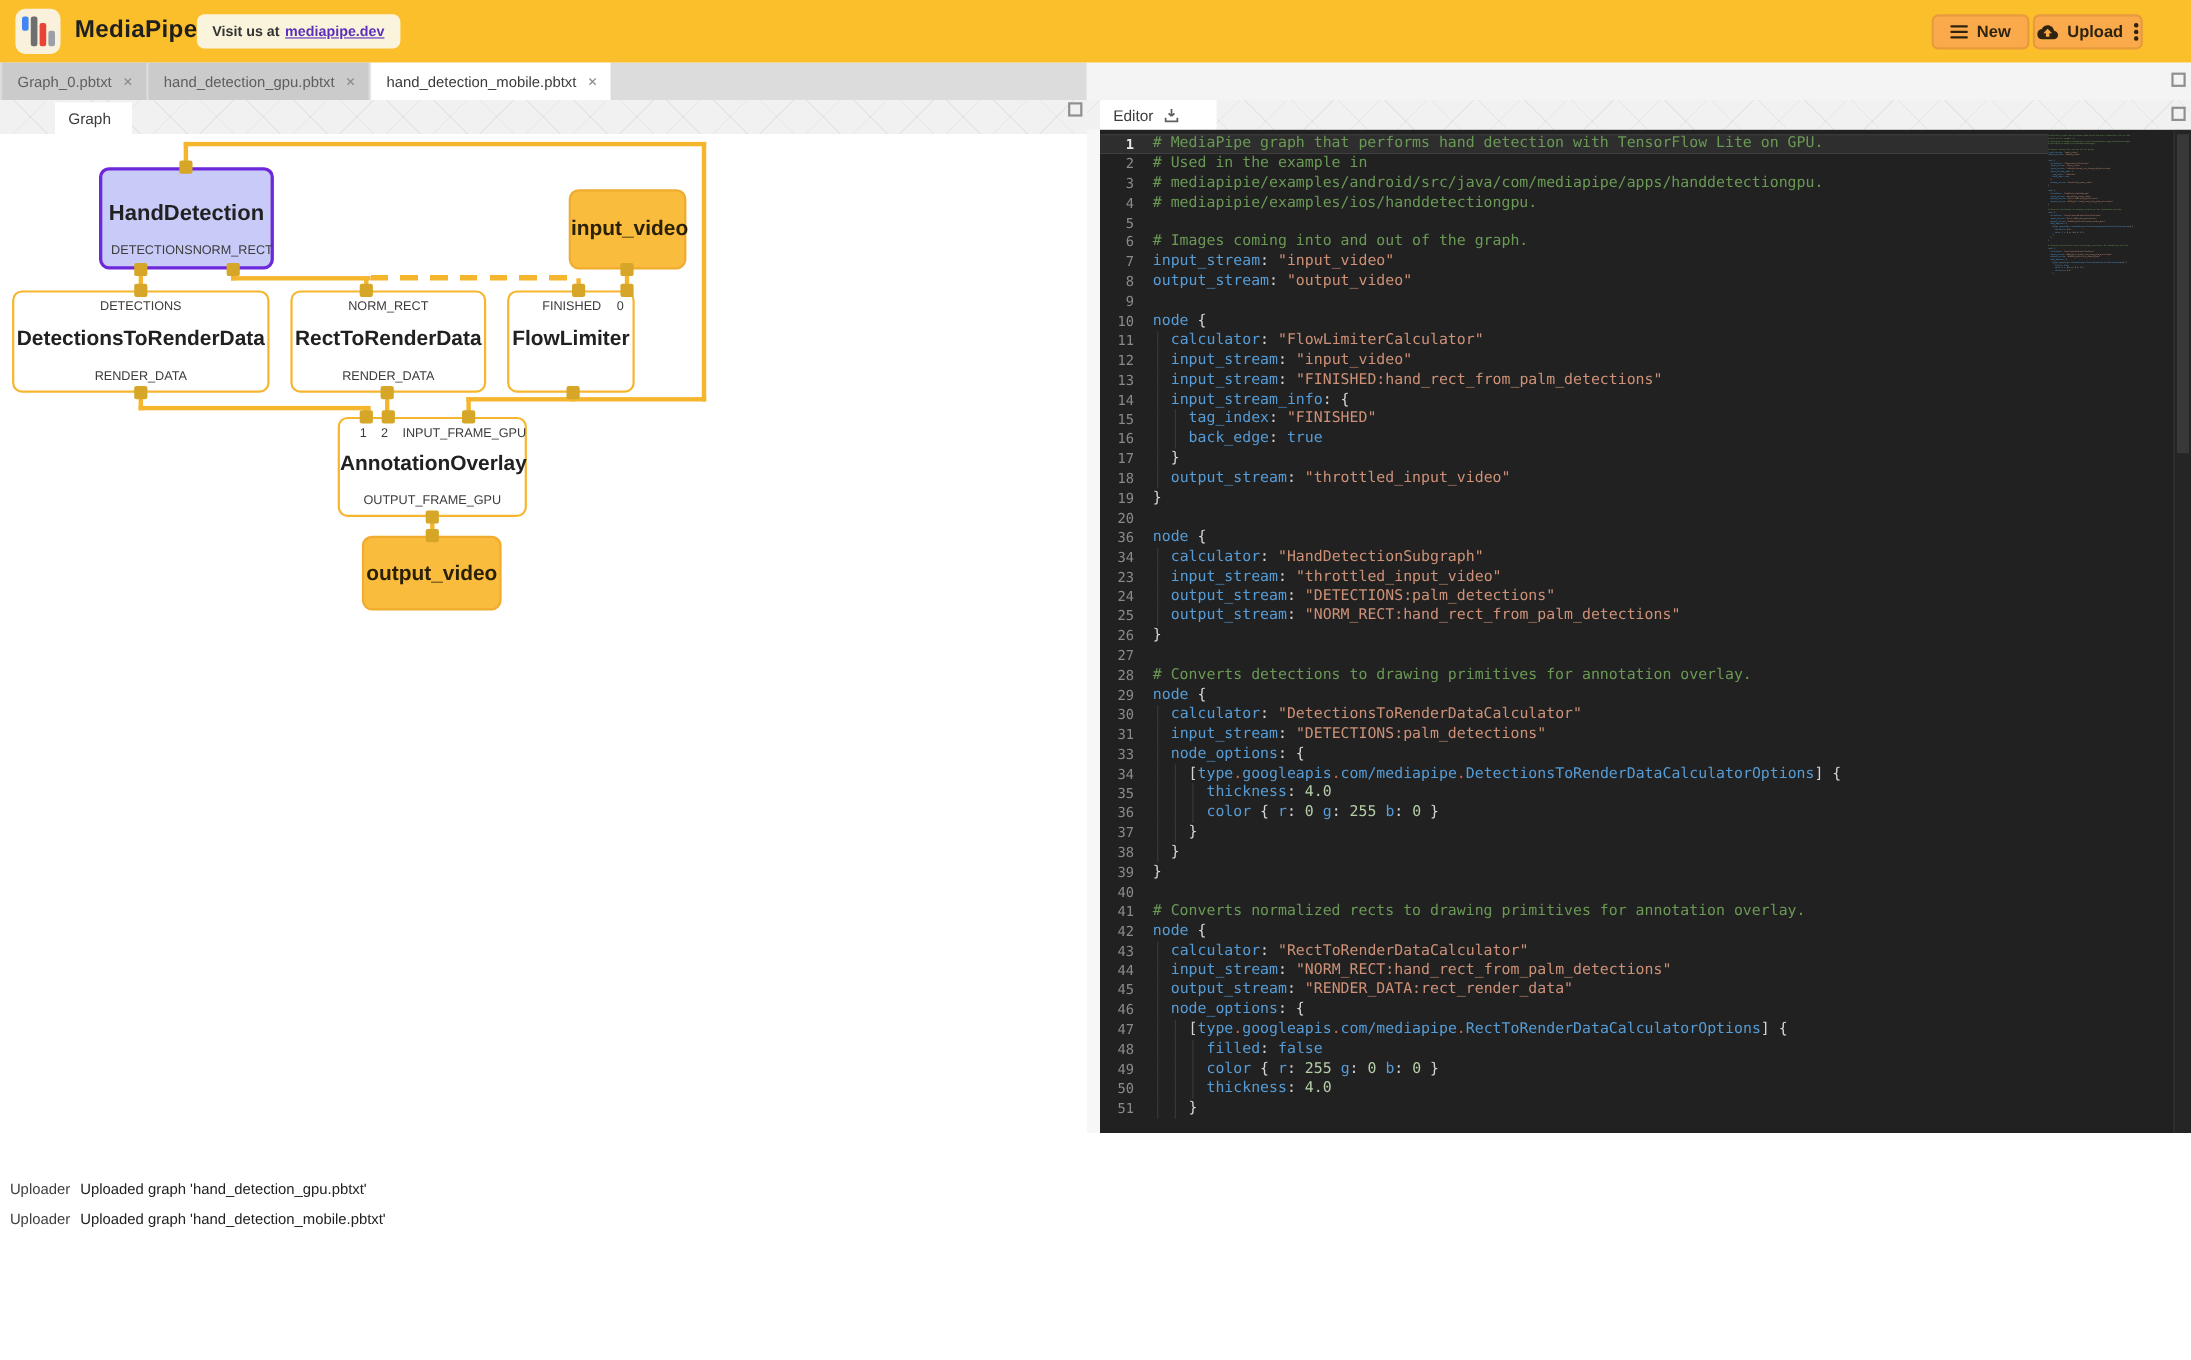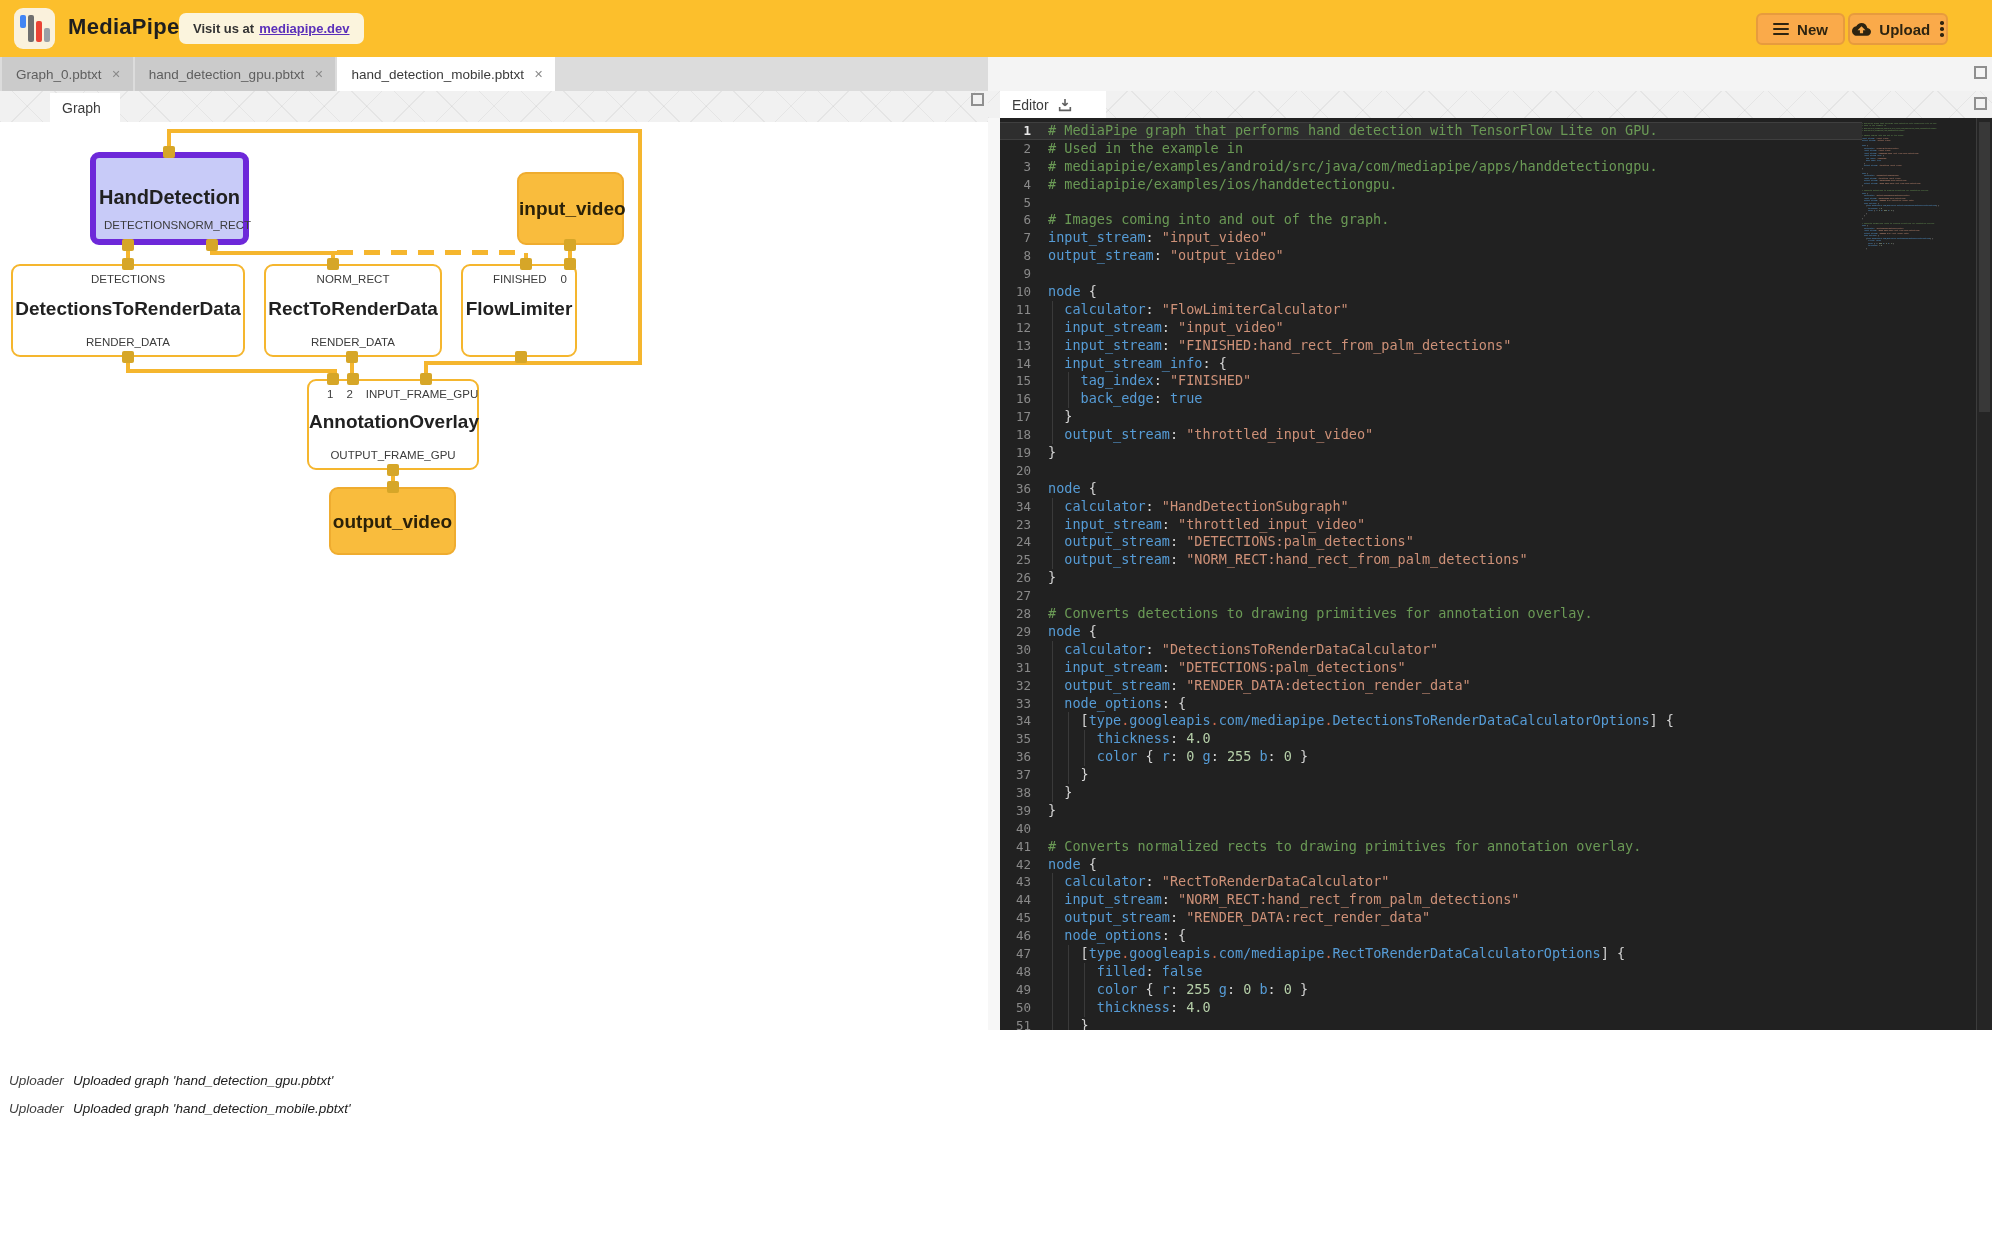--- a/index.html
+++ b/index.html
@@ -45,21 +45,21 @@
   #graph-canvas{left:0;top:122px;width:988px;height:908px;background:#FFF;}
   #gap-col{left:988px;top:118px;width:12px;height:912px;background:#F7F7F7;}
   .edge{position:absolute;background:#F5B62E;z-index:1;}
   .edge.dash{background:repeating-linear-gradient(90deg,#F5B62E 0 16px,transparent 16px 27px);}
   .port{position:absolute;width:12px;height:12px;background:#D6A628;border-radius:2px;z-index:3;}
   .gnode{position:absolute;z-index:2;border-radius:9px;cursor:pointer;}
   .gnode .gtitle{position:absolute;left:0;right:0;text-align:center;font-weight:bold;color:#212121;}
   .plabel{font-size:11.5px;color:#3C3C3C;white-space:nowrap;}
   .prow{position:absolute;left:0;right:0;display:flex;}
   
-  #node-hd{left:90px;top:152px;width:159px;height:93px;background:#C8CBF8;border:6px solid #6d28d9;}
+  #node-hd{left:90px;top:152px;width:159px;height:93px;background:#C8CBF8;border:3px solid #6d28d9;}
   #node-hd .gtitle{top:28px;font-size:20px;}
   #node-hd .prow{bottom:8px;justify-content:space-between;padding:0 8px;}
   #node-iv{left:517px;top:172px;width:107px;height:73px;background:#F9BC3D;border:2px solid #EFAC2F;}
   #node-iv .gtitle{top:24px;font-size:19px;color:#2B2108;}
   #node-ov{left:329px;top:487px;width:127px;height:68px;background:#F9BC3D;border:2px solid #EFAC2F;}
   #node-ov .gtitle{top:22px;font-size:19px;color:#2B2108;}
   .calc{background:#FFF;border:2.5px solid #F5B62E;}
   .calc .gtitle{top:32px;font-size:19px;}
   .calc .prow.top{top:7px;justify-content:center;}
   .calc .prow.bot{bottom:7px;justify-content:center;}
@@ -86,21 +86,21 @@
   #minimap-inner{transform:scale(0.139);transform-origin:0 0;width:720px;}
   .mm-line{height:18px;line-height:18px;font-family:"DejaVu Sans Mono",monospace;font-size:12px;white-space:pre;}
   #scroll-divider{position:absolute;left:976px;top:0;width:1px;height:912px;background:#3C3C3C;}
   #scroll-track{position:absolute;left:977px;top:0;width:15px;height:912px;background:#252525;}
   #scroll-thumb{position:absolute;left:979px;top:4px;width:11px;height:290px;background:#383838;cursor:pointer;}
   
   #feedback-bar{left:0;top:1030px;width:1992px;height:32px;}
   #feedback-tab{position:absolute;left:2px;top:2px;width:100px;height:30px;background:#FFF;
      display:flex;align-items:center;padding-left:12px;font-size:14px;color:#3C3C3C;cursor:pointer;}
   #feedback-body{left:0;top:1062px;width:1992px;height:174px;background:#FFF;padding-top:4px;}
-  .fb-row{display:flex;height:28px;align-items:center;font-size:13.5px;color:#212121;font-style:italic;}
+  .fb-row{display:flex;height:28px;align-items:center;font-size:13.5px;color:#212121;}
   .fb-src{flex:0 0 64px;padding-left:9px;color:#3F3F3F;}
   .fb-msg{padding-left:9px;font-weight:500;}
 </style>
 </head>
 <body>
 
 <div id="screen">
 
   <div id="header" class="abs">
     <div id="logo">
@@ -286,21 +286,20 @@
         <div class="code-line"><span class="ln">34</span><span class="txt"><span class="guide" style="left: 4px;"></span><span class="tok-p">  </span><span class="tok-k">calculator</span><span class="tok-p">: </span><span class="tok-s">"HandDetectionSubgraph"</span></span></div>
         <div class="code-line"><span class="ln">23</span><span class="txt"><span class="guide" style="left: 4px;"></span><span class="tok-p">  </span><span class="tok-k">input_stream</span><span class="tok-p">: </span><span class="tok-s">"throttled_input_video"</span></span></div>
         <div class="code-line"><span class="ln">24</span><span class="txt"><span class="guide" style="left: 4px;"></span><span class="tok-p">  </span><span class="tok-k">output_stream</span><span class="tok-p">: </span><span class="tok-s">"DETECTIONS:palm_detections"</span></span></div>
         <div class="code-line"><span class="ln">25</span><span class="txt"><span class="guide" style="left: 4px;"></span><span class="tok-p">  </span><span class="tok-k">output_stream</span><span class="tok-p">: </span><span class="tok-s">"NORM_RECT:hand_rect_from_palm_detections"</span></span></div>
         <div class="code-line"><span class="ln">26</span><span class="txt"><span class="tok-p">}</span></span></div>
         <div class="code-line"><span class="ln">27</span><span class="txt"></span></div>
         <div class="code-line"><span class="ln">28</span><span class="txt"><span class="tok-c"># Converts detections to drawing primitives for annotation overlay.</span></span></div>
         <div class="code-line"><span class="ln">29</span><span class="txt"><span class="tok-k">node</span><span class="tok-p"> {</span></span></div>
         <div class="code-line"><span class="ln">30</span><span class="txt"><span class="guide" style="left: 4px;"></span><span class="tok-p">  </span><span class="tok-k">calculator</span><span class="tok-p">: </span><span class="tok-s">"DetectionsToRenderDataCalculator"</span></span></div>
         <div class="code-line"><span class="ln">31</span><span class="txt"><span class="guide" style="left: 4px;"></span><span class="tok-p">  </span><span class="tok-k">input_stream</span><span class="tok-p">: </span><span class="tok-s">"DETECTIONS:palm_detections"</span></span></div>
-        <div class="code-line"><span class="ln">32</span><span class="txt"><span class="guide" style="left: 4px;"></span><span class="tok-p">  </span><span class="tok-k">output_stream</span><span class="tok-p">: </span><span class="tok-s">"RENDER_DATA:detection_render_data"</span></span></div>
         <div class="code-line"><span class="ln">33</span><span class="txt"><span class="guide" style="left: 4px;"></span><span class="tok-p">  </span><span class="tok-k">node_options</span><span class="tok-p">: {</span></span></div>
         <div class="code-line"><span class="ln">34</span><span class="txt"><span class="guide" style="left: 4px;"></span><span class="guide" style="left: 20.2px;"></span><span class="tok-p">    [</span><span class="tok-t">type</span><span class="tok-d">.</span><span class="tok-t">googleapis</span><span class="tok-d">.</span><span class="tok-t">com/mediapipe</span><span class="tok-d">.</span><span class="tok-t">DetectionsToRenderDataCalculatorOptions</span><span class="tok-p">] {</span></span></div>
         <div class="code-line"><span class="ln">35</span><span class="txt"><span class="guide" style="left: 4px;"></span><span class="guide" style="left: 20.2px;"></span><span class="guide" style="left: 36.4px;"></span><span class="tok-p">      </span><span class="tok-k">thickness</span><span class="tok-p">: </span><span class="tok-n">4.0</span></span></div>
         <div class="code-line"><span class="ln">36</span><span class="txt"><span class="guide" style="left: 4px;"></span><span class="guide" style="left: 20.2px;"></span><span class="guide" style="left: 36.4px;"></span><span class="tok-p">      </span><span class="tok-k">color</span><span class="tok-p"> { </span><span class="tok-k">r</span><span class="tok-p">: </span><span class="tok-n">0</span><span class="tok-p"> </span><span class="tok-k">g</span><span class="tok-p">: </span><span class="tok-n">255</span><span class="tok-p"> </span><span class="tok-k">b</span><span class="tok-p">: </span><span class="tok-n">0</span><span class="tok-p"> }</span></span></div>
         <div class="code-line"><span class="ln">37</span><span class="txt"><span class="guide" style="left: 4px;"></span><span class="guide" style="left: 20.2px;"></span><span class="tok-p">    }</span></span></div>
         <div class="code-line"><span class="ln">38</span><span class="txt"><span class="guide" style="left: 4px;"></span><span class="tok-p">  }</span></span></div>
         <div class="code-line"><span class="ln">39</span><span class="txt"><span class="tok-p">}</span></span></div>
         <div class="code-line"><span class="ln">40</span><span class="txt"></span></div>
         <div class="code-line"><span class="ln">41</span><span class="txt"><span class="tok-c"># Converts normalized rects to drawing primitives for annotation overlay.</span></span></div>
         <div class="code-line"><span class="ln">42</span><span class="txt"><span class="tok-k">node</span><span class="tok-p"> {</span></span></div>

